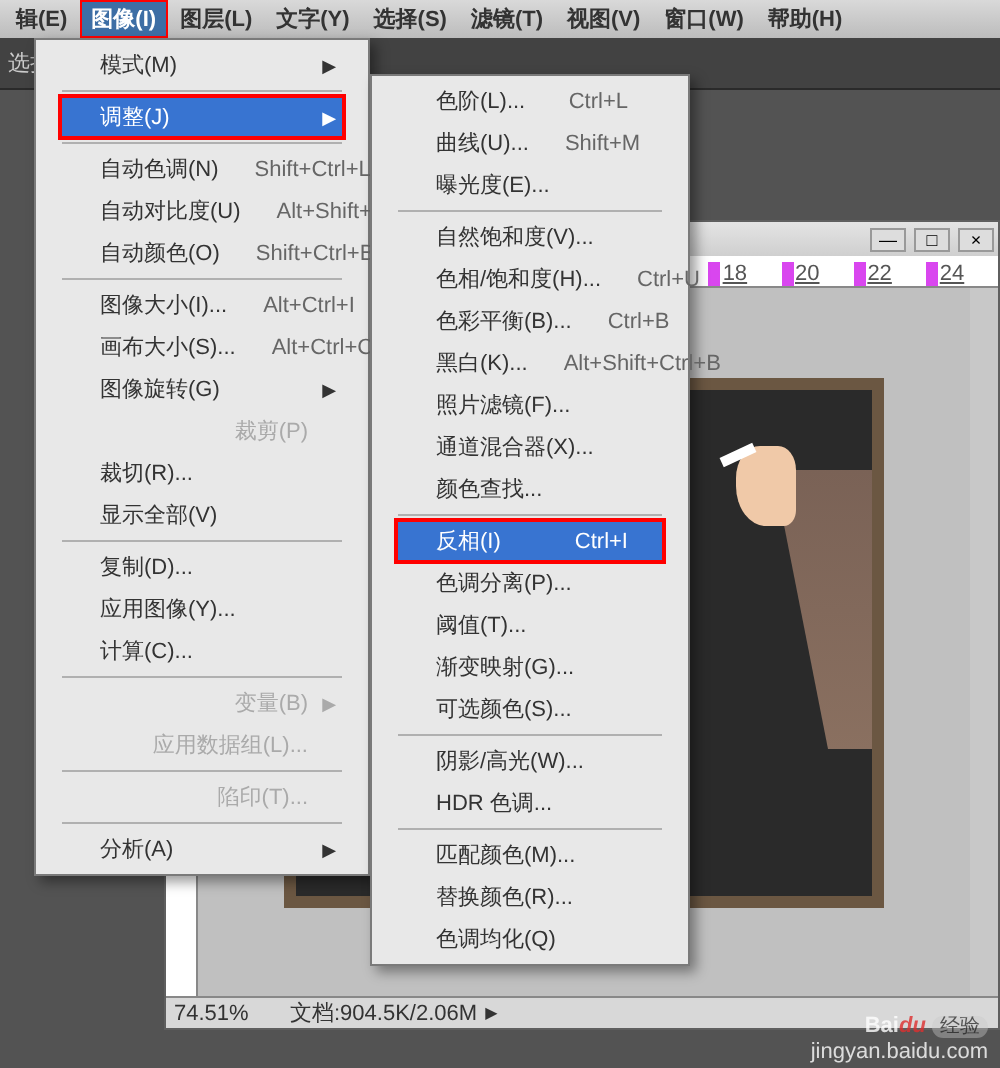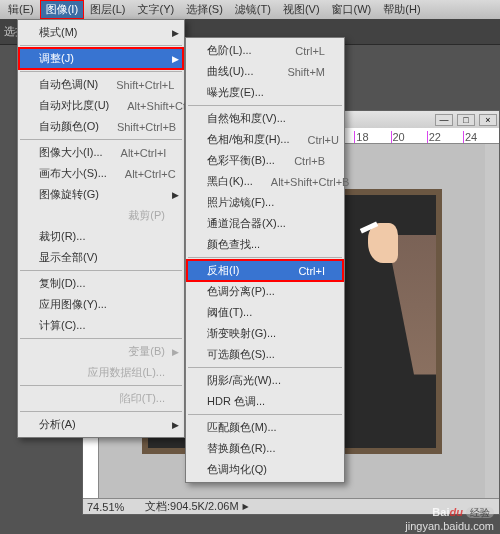--- a/index.html
+++ b/index.html
@@ -1,41 +1,41 @@
 <!DOCTYPE html>
 <html><head>
 <meta charset="utf-8">
 <style>
 * { margin: 0; padding: 0; box-sizing: border-box; font-family: "Microsoft YaHei", SimSun, sans-serif; font-size: 11px; }
 body { width: 500px; height: 534px; background: #535353; overflow: hidden; position: relative; }
 
-.menubar { background: linear-gradient(#d9d9d9, #bcbcbc); height: 19px; display: flex; align-items: center; padding: 0 2px; color: #333; }
+.menubar { background: linear-gradient(#d9d9d9, #bcbcbc); height: 19px; display: flex; align-items: center; padding: 0 2px; color: #333; font-weight: bold; }
 .menubar-item { padding: 2px 6px; cursor: default; }
 .menubar-item.active { background: #3d6ea5; color: #fff; border: 1px solid red; padding: 1px 5px; }
 
 .toolbar { background: #424242; height: 26px; border-bottom: 1px solid #2a2a2a; display: flex; align-items: center; color: #ccc; padding-left: 4px; font-size: 11px; }
 .toolbar span { margin-right: 8px; }
 
-.menu { position: absolute; background: #e8e8e8; border: 1px solid #7a7a7a; box-shadow: 3px 3px 6px rgba(0,0,0,0.4); min-width: 160px; padding: 2px 1px; }
+.menu { position: absolute; background: #e8e8e8; border: 1px solid #7a7a7a; box-shadow: 3px 3px 6px rgba(0,0,0,0.4); min-width: 160px; padding: 2px 12px; }
 .menu.main { top: 19px; left: 17px; width: 168px; }
 .menu.sub { top: 37px; left: 185px; width: 145px; }
 .menu-item { display: flex; justify-content: space-between; align-items: center; padding: 3px 18px 3px 20px; color: #333; white-space: nowrap; position: relative; }
 .menu-item.disabled { color: #aaa; justify-content: flex-end; }
 .menu-item.highlight { background: #3874d1; color: #fff; }
 .menu-item.redbox { outline: 2px solid red; outline-offset: -1px; }
 .menu-sep { height: 1px; background: #b0b0b0; margin: 2px 1px; }
 .menu-item .shortcut { color: #666; margin-left: 18px; }
 .menu-item.highlight .shortcut { color: #fff; }
 .menu-item .arrow { position: absolute; right: 4px; font-size: 9px; }
 
 .doc-window { position: absolute; top: 110px; left: 82px; width: 418px; height: 405px; background: #c8c8c8; border: 1px solid #5f5f5f; }
 .doc-titlebar { background: linear-gradient(#e4e4e4, #cfcfcf); height: 17px; display: flex; justify-content: flex-end; align-items: center; padding: 0 2px; gap: 4px; }
 .win-btn { width: 18px; height: 12px; background: #ddd; border: 1px solid #999; font-size: 9px; text-align: center; line-height: 10px; }
 .ruler-h { background: #fff; height: 16px; border-bottom: 1px solid #888; display: flex; align-items: flex-end; padding-left: 18px; font-size: 8px; color: #555; }
-.ruler-h span { flex: 1; border-left: 1px solid #d946ef; padding-left: 1px; }
+.ruler-h span { flex: 1; border-left: 6px solid #d946ef; padding-left: 1px; text-decoration: underline; }
 .canvas-area { background: #c0c0c0; position: absolute; top: 33px; left: 16px; right: 14px; bottom: 16px; display: flex; align-items: center; justify-content: center; }
 .ruler-v { position: absolute; top: 33px; left: 0; width: 16px; bottom: 16px; background: #fff; border-right: 1px solid #888; }
 .blackboard { width: 300px; height: 265px; background: #2a2a2a; position: relative; border: 6px solid #6b5742; }
 .paper { position: absolute; bottom: 8px; left: 40px; width: 115px; height: 85px; background: #fff; display: flex; align-items: center; justify-content: center; }
 .ball { width: 55px; height: 55px; border: 3px solid #000; border-radius: 50%; position: relative; background: #4fc8b8; overflow: hidden; }
 .ball::before { content: ''; position: absolute; width: 100%; height: 100%; border: 2px solid #000; border-radius: 50%; left: -50%; top: -50%; }
 .ball::after { content: ''; position: absolute; width: 100%; height: 100%; border: 2px solid #000; border-radius: 50%; right: -50%; bottom: -50%; }
 .arm { position: absolute; right: 0; top: 40px; width: 55px; height: 140px; background: linear-gradient(180deg, #7a6256 0%, #8a7060 100%); clip-path: polygon(10% 0, 100% 0, 100% 100%, 60% 100%); }
 .hand { position: absolute; right: 38px; top: 28px; width: 30px; height: 40px; background: #f0c9a8; border-radius: 40% 30% 20% 50%; }
 .chalk { position: absolute; right: 58px; top: 30px; width: 18px; height: 5px; background: #fff; transform: rotate(-25deg); }

